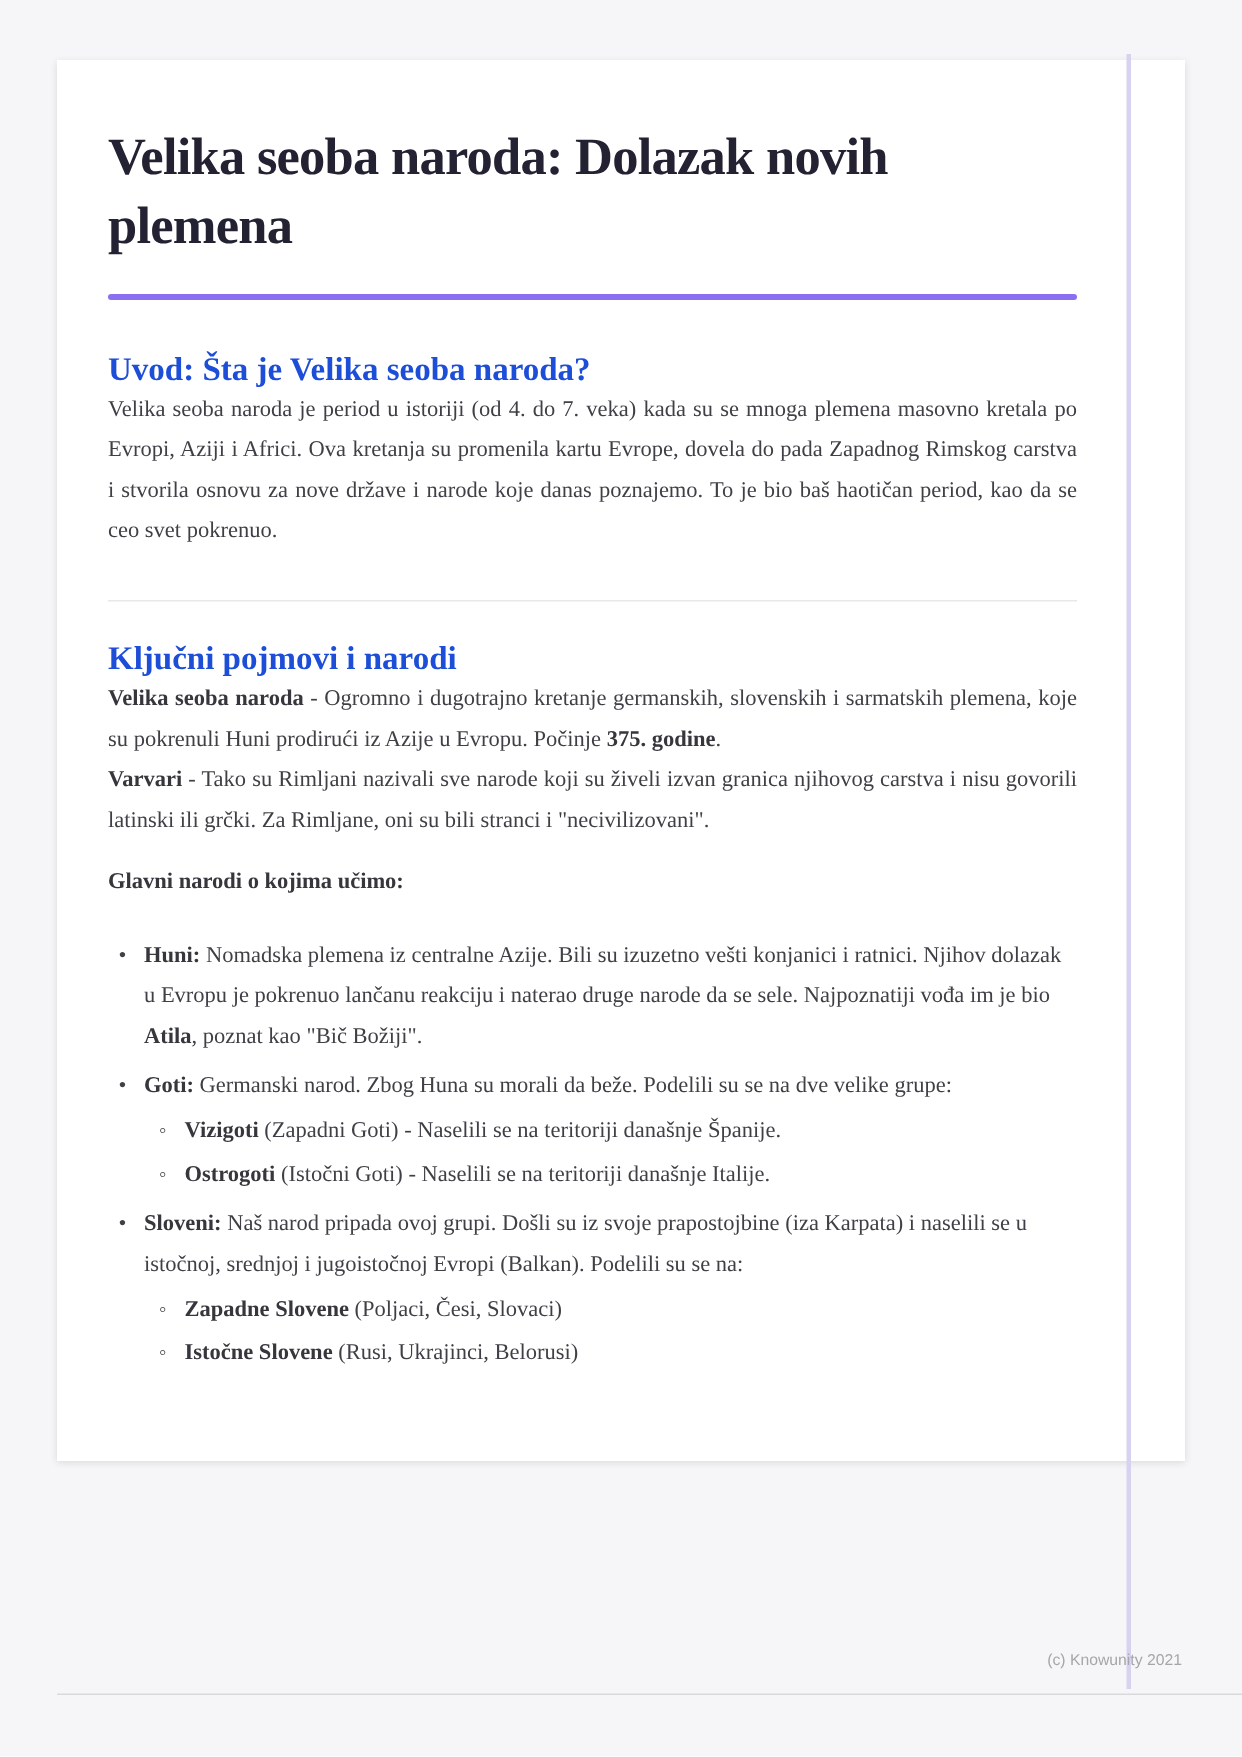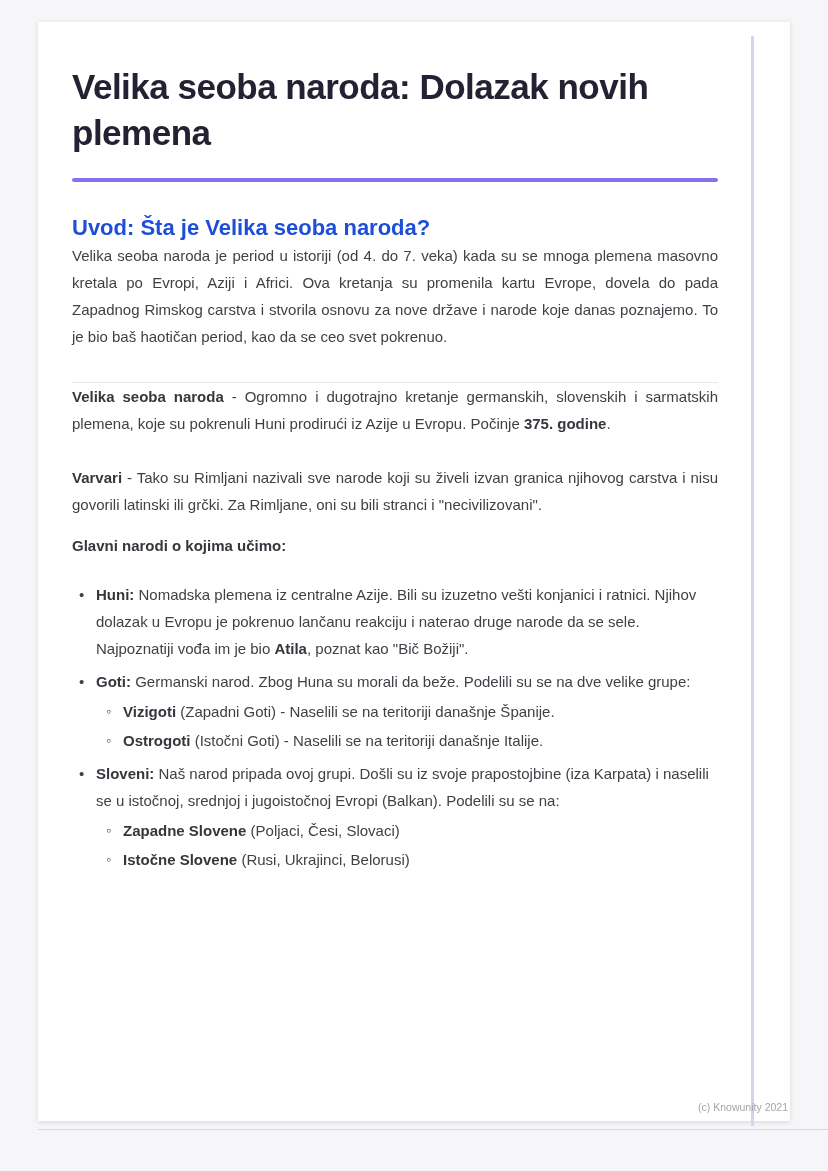--- a/index.html
+++ b/index.html
@@ -6,26 +6,27 @@
   html, body { width: 828px; height: 1171px; }
   body {
     font-family: "Liberation Sans", "DejaVu Sans", sans-serif;
     background: #f6f6f8;
     position: relative;
     overflow: hidden;
     color: #3f3f46;
   }
   .page-card {
     position: absolute;
-    left: 38px; top: 22px;
-    width: 752px; height: 1099px;
+    left: 38px; top: 40px;
+    width: 752px; height: 934px;
     background: #ffffff;
     box-shadow: 0 1px 5px rgba(40,40,60,0.14);
     padding: 42px 72px 0 34px;
     overflow: hidden;
+    font-family: Liberation Serif, serif;
   }
   .accent-vline {
     position: absolute;
     left: 751px; top: 36px;
     width: 3px; height: 1090px;
     background: #d8d2f1;
     z-index: 3;
   }
   .page-bottom-line {
     position: absolute;
@@ -56,21 +57,21 @@
   }
   h2.first { margin-top: 32px; }
   h2.second { margin-top: 24px; }
   p.body {
     font-size: 15px;
     line-height: 27px;
     color: #3f3f46;
   }
   p.justify { text-align: justify; }
   p.after-h2 { }
-  p.para-gap { margin-top: 27px; }
+  p.para-gap { margin-top: 0; }
   p.body strong, .li-text strong { font-weight: 700; color: #36363d; }
   hr.divider {
     border: none;
     border-top: 1px solid #e8e8ea;
     margin-top: 32px;
   }
   p.list-intro {
     font-size: 15px;
     line-height: 27px;
     font-weight: 700;
@@ -121,20 +122,21 @@
 <div class="page-card">
 
   <h1 class="page-title">Velika seoba naroda: Dolazak novih plemena</h1>
   <div class="title-rule"></div>
 
   <h2 class="section-heading first">Uvod: Šta je Velika seoba naroda?</h2>
   <p class="body justify after-h2">Velika seoba naroda je period u istoriji (od 4. do 7. veka) kada su se mnoga plemena masovno kretala po Evropi, Aziji i Africi. Ova kretanja su promenila kartu Evrope, dovela do pada Zapadnog Rimskog carstva i stvorila osnovu za nove države i narode koje danas poznajemo. To je bio baš haotičan period, kao da se ceo svet pokrenuo.</p>
 
   <hr class="divider">
 
+  <h2 class="section-heading second">Ključni pojmovi i narodi</h2>
 
   <p class="body justify after-h2"><strong>Velika seoba naroda</strong><span> - Ogromno i dugotrajno kretanje germanskih, slovenskih i sarmatskih plemena, koje su pokrenuli Huni prodirući iz Azije u Evropu. Počinje </span><strong>375. godine</strong><span>.</span></p>
 
   <p class="body justify para-gap"><strong>Varvari</strong><span> - Tako su Rimljani nazivali sve narode koji su živeli izvan granica njihovog carstva i nisu govorili latinski ili grčki. Za Rimljane, oni su bili stranci i "necivilizovani".</span></p>
 
   <p class="list-intro">Glavni narodi o kojima učimo:</p>
 
   <ul class="list1">
 
     <li class="li1">

